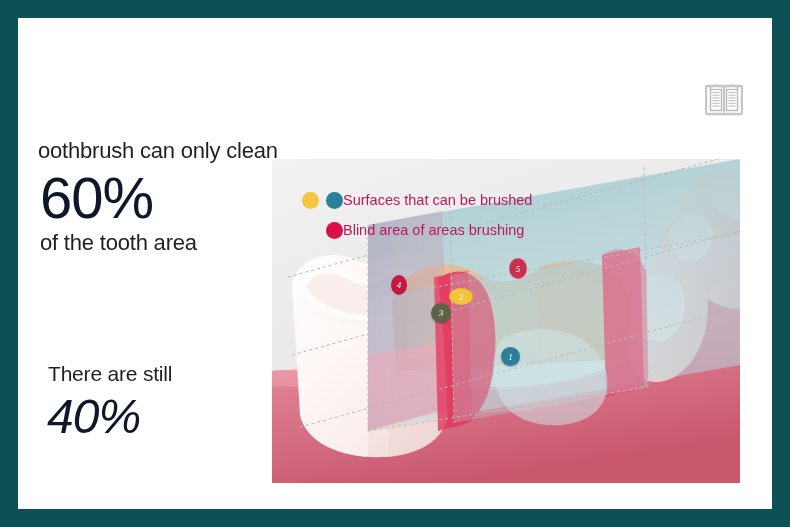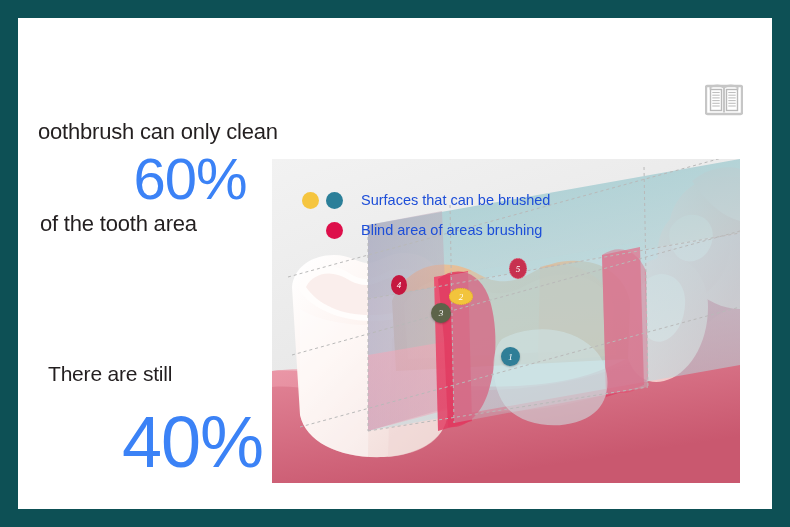--- a/index.html
+++ b/index.html
@@ -20,34 +20,34 @@
   }
 
   
   .book-icon{
     position:absolute;left:687px;top:64px;
     width:38px;height:36px;
     display:block;
   }
 
   
-  .copy-top{position:absolute;left:22px;top:101px;width:300px;}
+  .copy-top{position:absolute;left:22px;top:120px;width:300px;}
   .copy-bottom{position:absolute;left:30px;top:344px;width:290px;}
 
   .line-sm{
     font-size:22px;color:#231f20;line-height:1.18;
     letter-spacing:-.2px;white-space:nowrap;
   }
   .line-sm.clip{margin-left:-2px;}
   .big-pct{
-    font-size:58px;color:#3b82f6;line-height:1.04;
-    letter-spacing:-1px;margin:4px 0 2px 0;white-space:nowrap;text-align:center;
+    font-size:58px;color:#0f172a;line-height:1.04;
+    letter-spacing:-1px;margin:4px 0 2px 0;white-space:nowrap;
   }
   .copy-bottom .line-sm{font-size:21px;}
-  .copy-bottom .big-pct{font-size:72px;margin:18px 0 3px -1px;}
+  .copy-bottom .big-pct{font-size:48px;margin:5px 0 3px -1px;font-style:italic;}
 
   
   .panel{
     position:absolute;left:254px;top:141px;
     width:468px;height:324px;
     background:#ebebeb;
     overflow:hidden;
   }
   
   .panel .wash{
@@ -57,21 +57,21 @@
 
   
   .legend{position:absolute;left:30px;top:28px;z-index:30;}
   .legend-row{display:flex;align-items:center;height:26px;margin-bottom:4px;}
   .dot{width:17px;height:17px;border-radius:50%;flex:0 0 auto;}
   .dot.yellow{background:#f5c53f;margin-right:7px;}
   .dot.teal{background:#2b7f99;}
   .dot.crimson{background:#dd0f4a;}
   .legend-row .spacer{width:24px;flex:0 0 auto;}
   .legend-label{
-    margin-left:18px;font-size:14.5px;color:#1d4ed8;white-space:nowrap;
+    margin-left:0;font-size:14.5px;color:#be185d;white-space:nowrap;
   }
 
   
   .scene{position:absolute;left:0;top:0;width:468px;height:324px;}
 
   
   .marker{
     position:absolute;border-radius:50%;
     display:flex;align-items:center;justify-content:center;
     color:#fff;font-size:9px;font-style:italic;

